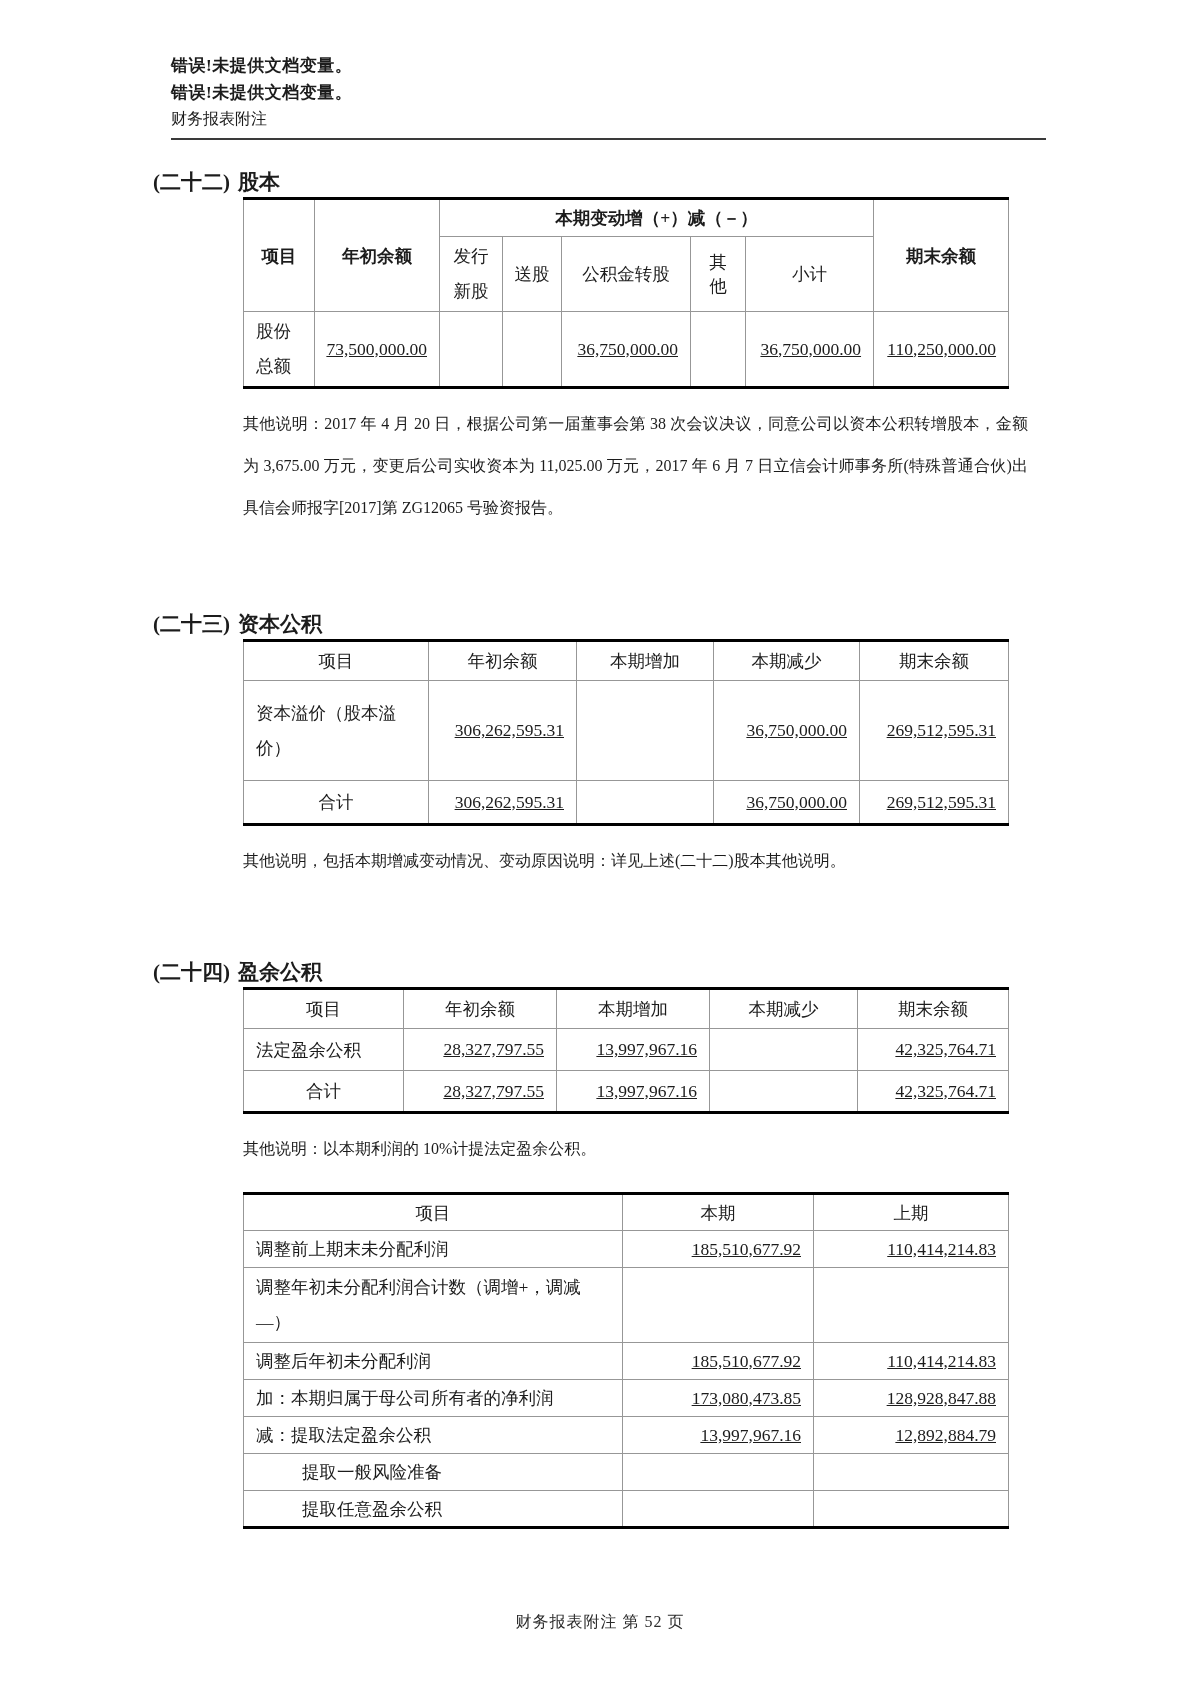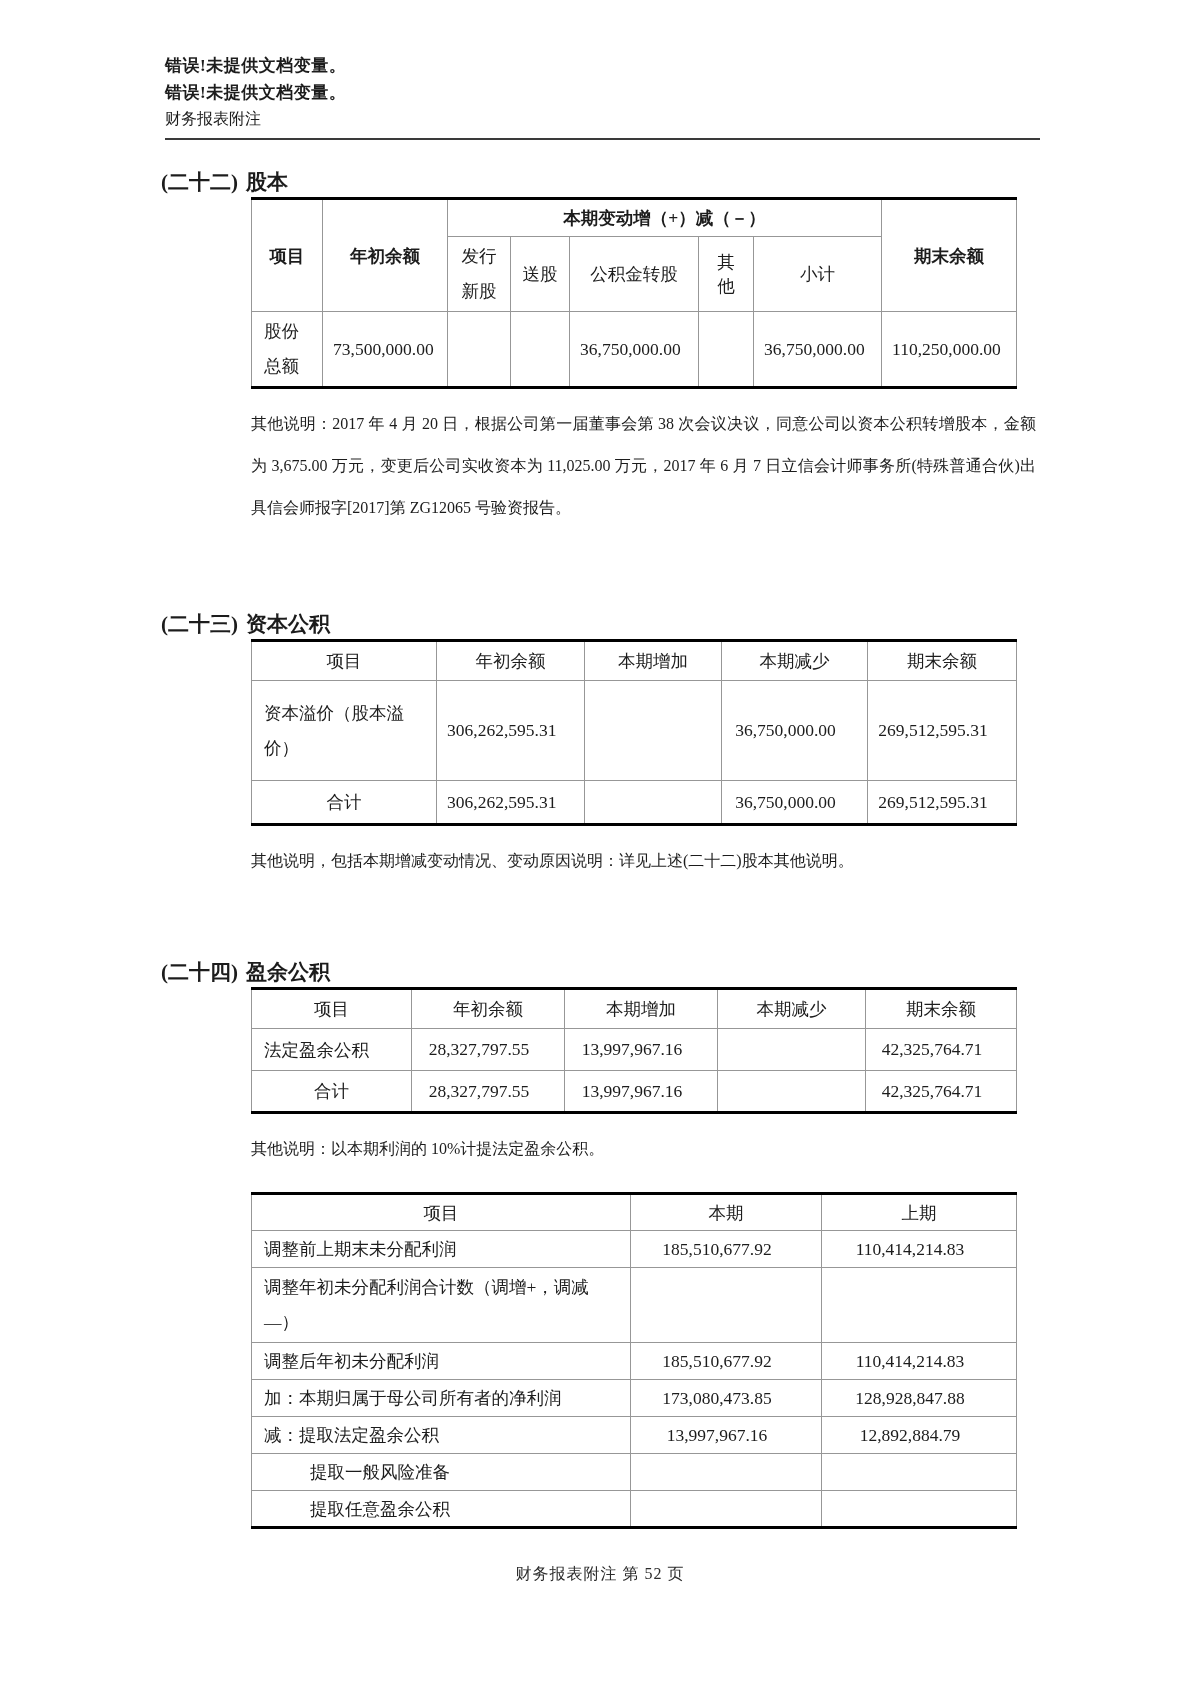--- a/index.html
+++ b/index.html
@@ -1,36 +1,36 @@
 <!DOCTYPE html>
 <html><head>
 <meta charset="utf-8">
 <style>
   * { margin:0; padding:0; box-sizing:border-box; }
   html,body { background:#f5f5f3; }
   body { font-family:"Liberation Serif","DejaVu Serif",serif; color:#1c1c1c; }
   .page { position:relative; width:1200px; height:1696px; background:#ffffff; overflow:hidden; margin:0 auto; }
 
   
-  .doc-header { position:absolute; left:165px; top:52px; width:875px; border-bottom:2px solid #3a3a3a; padding-bottom:6px; }
+  .doc-header { position:absolute; left:171px; top:52px; width:875px; border-bottom:2px solid #3a3a3a; padding-bottom:6px; }
   .hdr-bold { font-weight:bold; font-size:17px; line-height:27px; letter-spacing:.5px; }
   .hdr-plain { font-size:16px; line-height:26px; }
 
   
-  .sec { position:absolute; left:161px; width:875px; }
+  .sec { position:absolute; left:153px; width:875px; }
   .sec-title { font-size:21px; font-weight:bold; line-height:28px; margin-bottom:1px; white-space:nowrap; }
   .sec-title .sec-name { margin-left:8px; }
 
   
   .tbl { border-collapse:collapse; table-layout:fixed; width:765px; margin-left:90px;
          border-top:3px solid #000; border-bottom:3px solid #000; font-size:17.5px; }
   .tbl td { border:1px solid #979797; vertical-align:middle; padding:2px 10px; }
   .tbl td.c { text-align:center; }
   .tbl td.l { text-align:left; padding-left:12px; }
-  .tbl td.r { text-align:center; padding-right:28px; }
+  .tbl td.r { text-align:right; padding-right:12px;text-decoration:underline; }
   .pre { white-space:pre-line; line-height:2.0; }
 
   .t22 .group-row td { height:38px;font-weight:bold; }
   .t22 .sub-row td { height:60px; }
   .t22 .data-row td { height:70px; }
 
   .t23 .hdr td { height:40px; }
   .t23 .row-main td { height:100px; }
   .t23 .row-total td { height:44px; }
 
@@ -39,21 +39,21 @@
 
   .t25 .hdr td { height:37px; }
   .t25 .data td { height:37px; }
   .t25 td.indent { padding-left:58px; }
 
   
   .note { margin:14px 0 0 90px; width:785px; font-size:16px; line-height:42px;
           text-align:justify; }
 
   
-  .doc-footer { position:absolute; top:1564px; left:0; width:1200px; text-align:center;
+  .doc-footer { position:absolute; top:1612px; left:0; width:1200px; text-align:center;
                 font-size:16px; color:#2b2b2b; letter-spacing:1px; }
 </style>
 </head>
 <body>
 
 <div class="page">
 
   <header class="doc-header">
     <div class="hdr-bold">错误!未提供文档变量。</div>
     <div class="hdr-bold">错误!未提供文档变量。</div>

